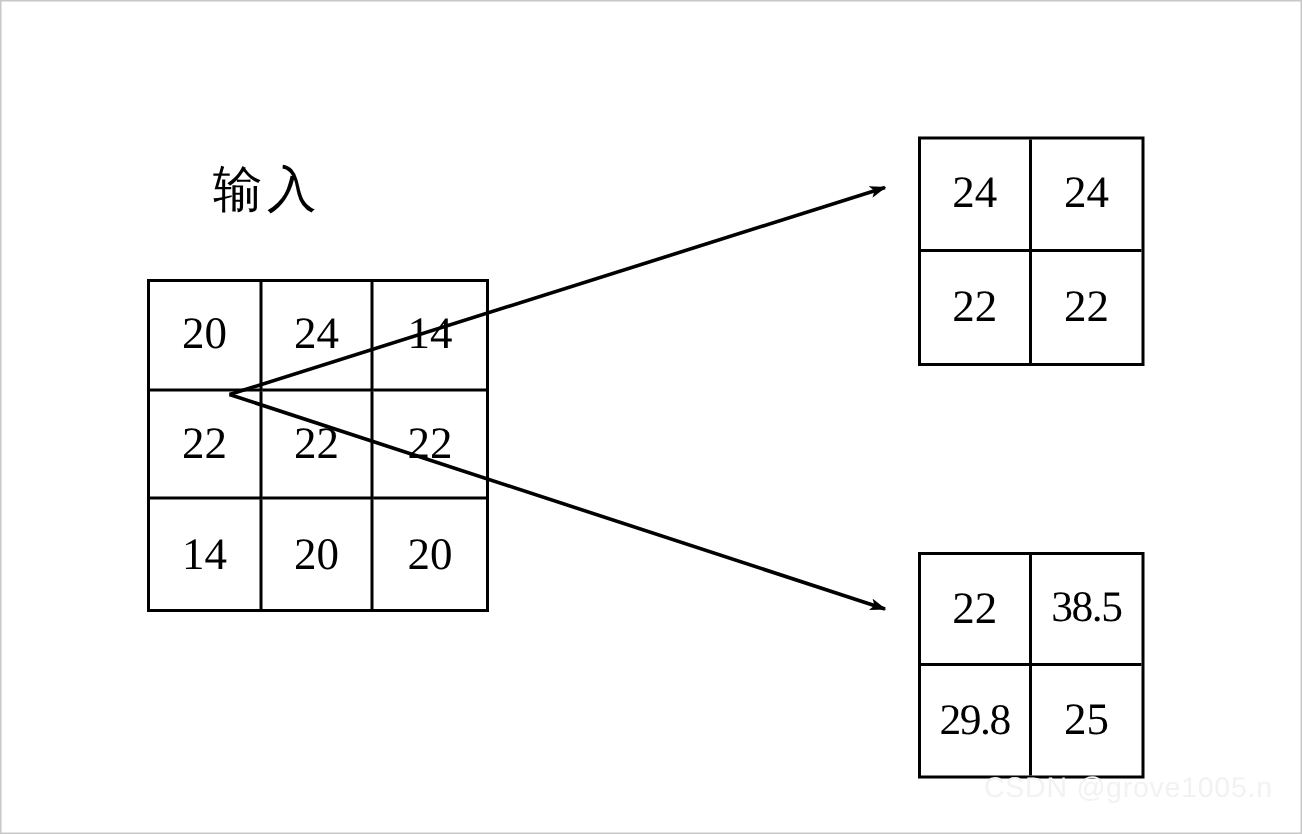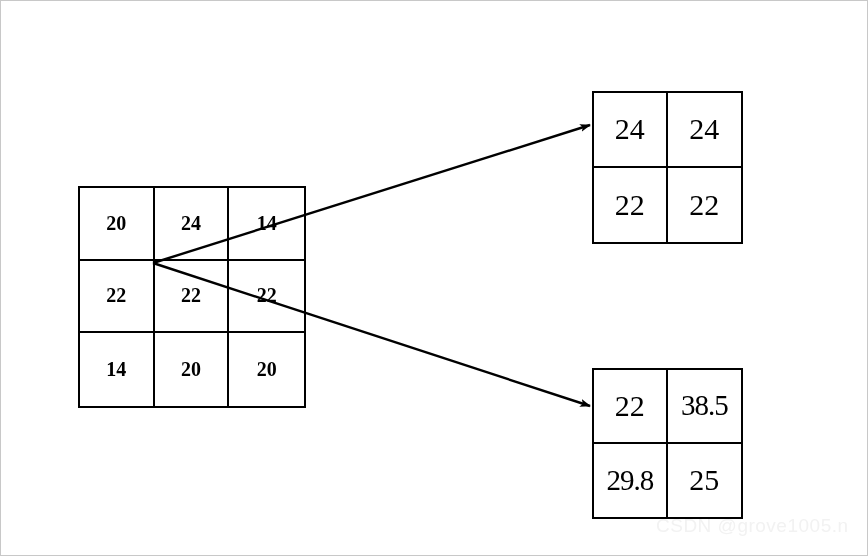--- a/index.html
+++ b/index.html
@@ -32,20 +32,21 @@
   #label-maxpool    { left: 571px; top: 40px;  }
   #label-avgpool    { left: 571px; top: 310px; }
 
   
   .grid {
     position: absolute;
     display: grid;
     box-sizing: border-box;
     border: 2px solid #000000;
     background: #ffffff;
+    margin-left: 20px;
   }
   .grid .cell {
     box-sizing: border-box;
     display: flex;
     align-items: center;
     justify-content: center;
     font-family: "Liberation Serif", "DejaVu Serif", serif;
     color: #000000;
     background: transparent;
   }
@@ -53,24 +54,23 @@
   
   #grid-input {
     left: 77px;
     top: 185px;
     width: 228px;
     height: 222px;
     grid-template-columns: repeat(3, 1fr);
     grid-template-rows: repeat(3, 1fr);
   }
   #grid-input .cell {
-    font-size: 20px;
+    font-size: 30px;
     border-right: 2px solid #000000;
     border-bottom: 2px solid #000000;
-    font-weight: bold;
   }
   #grid-input .cell:nth-child(3n) { border-right: none; }
   #grid-input .cell:nth-child(n+7) { border-bottom: none; }
 
   
   #grid-maxpool {
     left: 591px;
     top: 90px;
     width: 151px;
     height: 153px;
@@ -119,20 +119,21 @@
     color: #f2f2f2;
     white-space: nowrap;
     letter-spacing: 0.5px;
   }
 </style>
 </head>
 <body>
 
 <div id="canvas">
 
+  <div class="cjk-label" id="label-input">输入</div>
 
   <div class="grid" id="grid-input">
     <div class="cell">20</div>
     <div class="cell">24</div>
     <div class="cell">14</div>
     <div class="cell">22</div>
     <div class="cell">22</div>
     <div class="cell">22</div>
     <div class="cell">14</div>
     <div class="cell">20</div>

